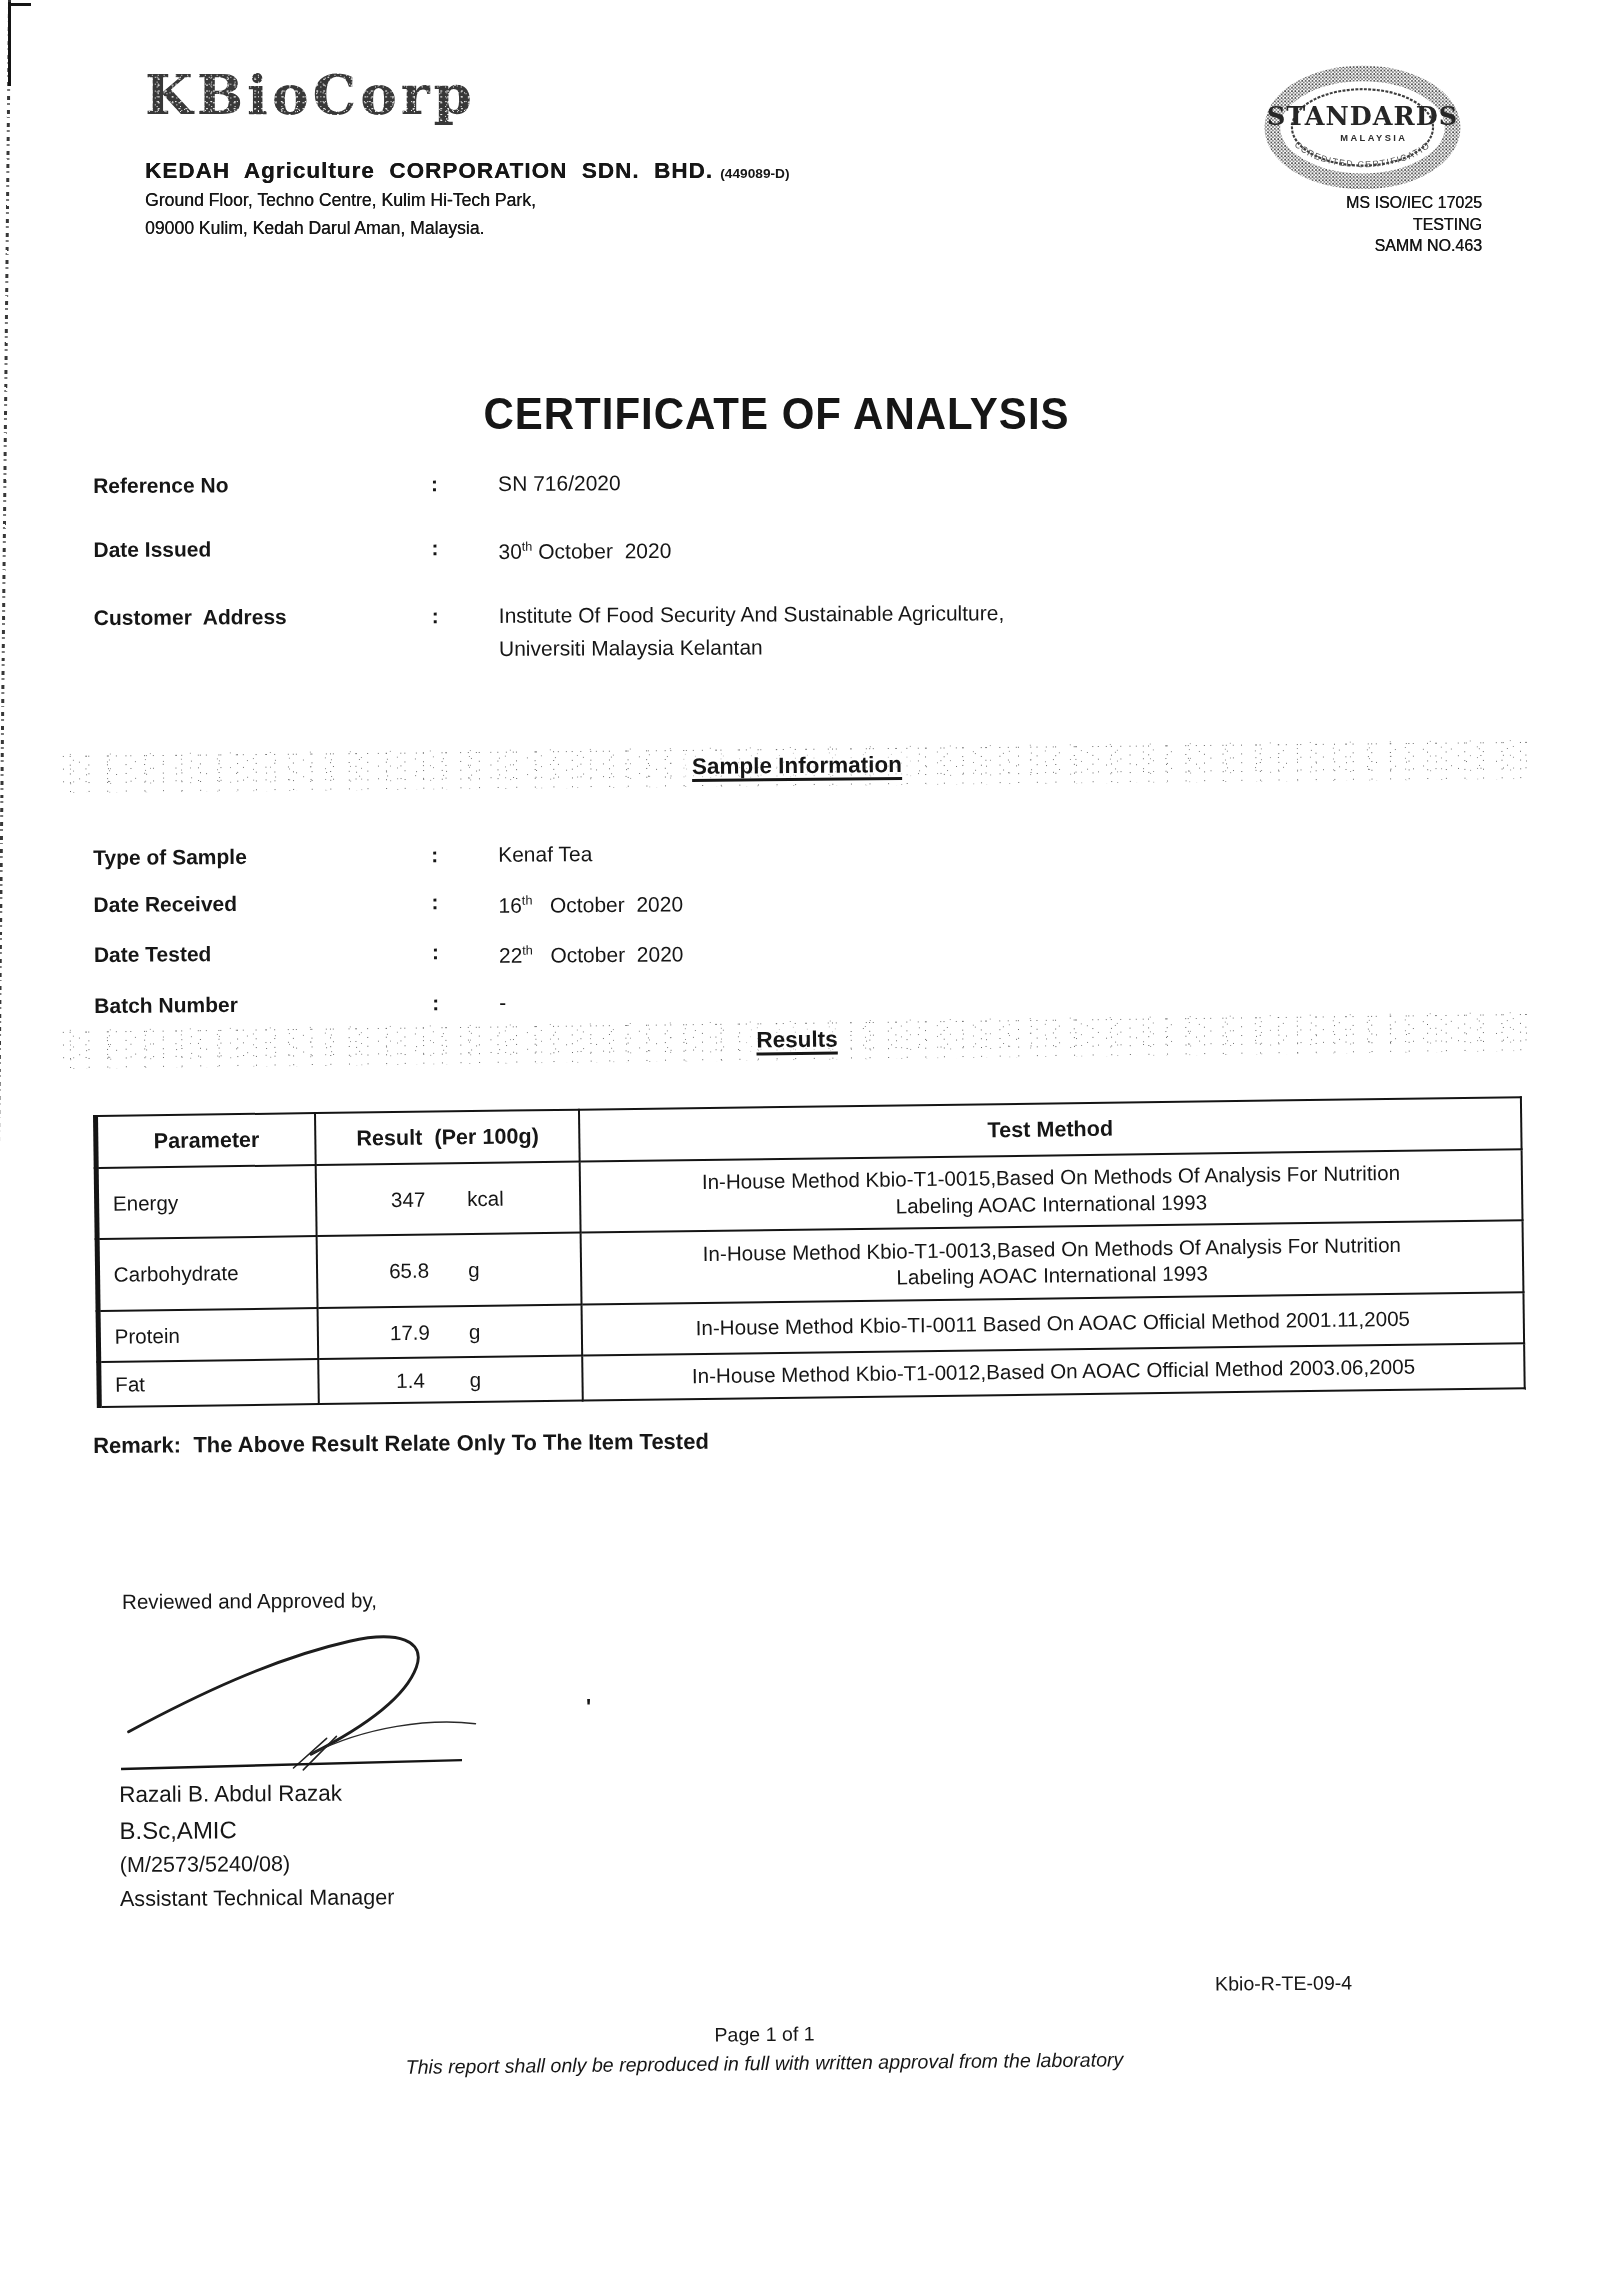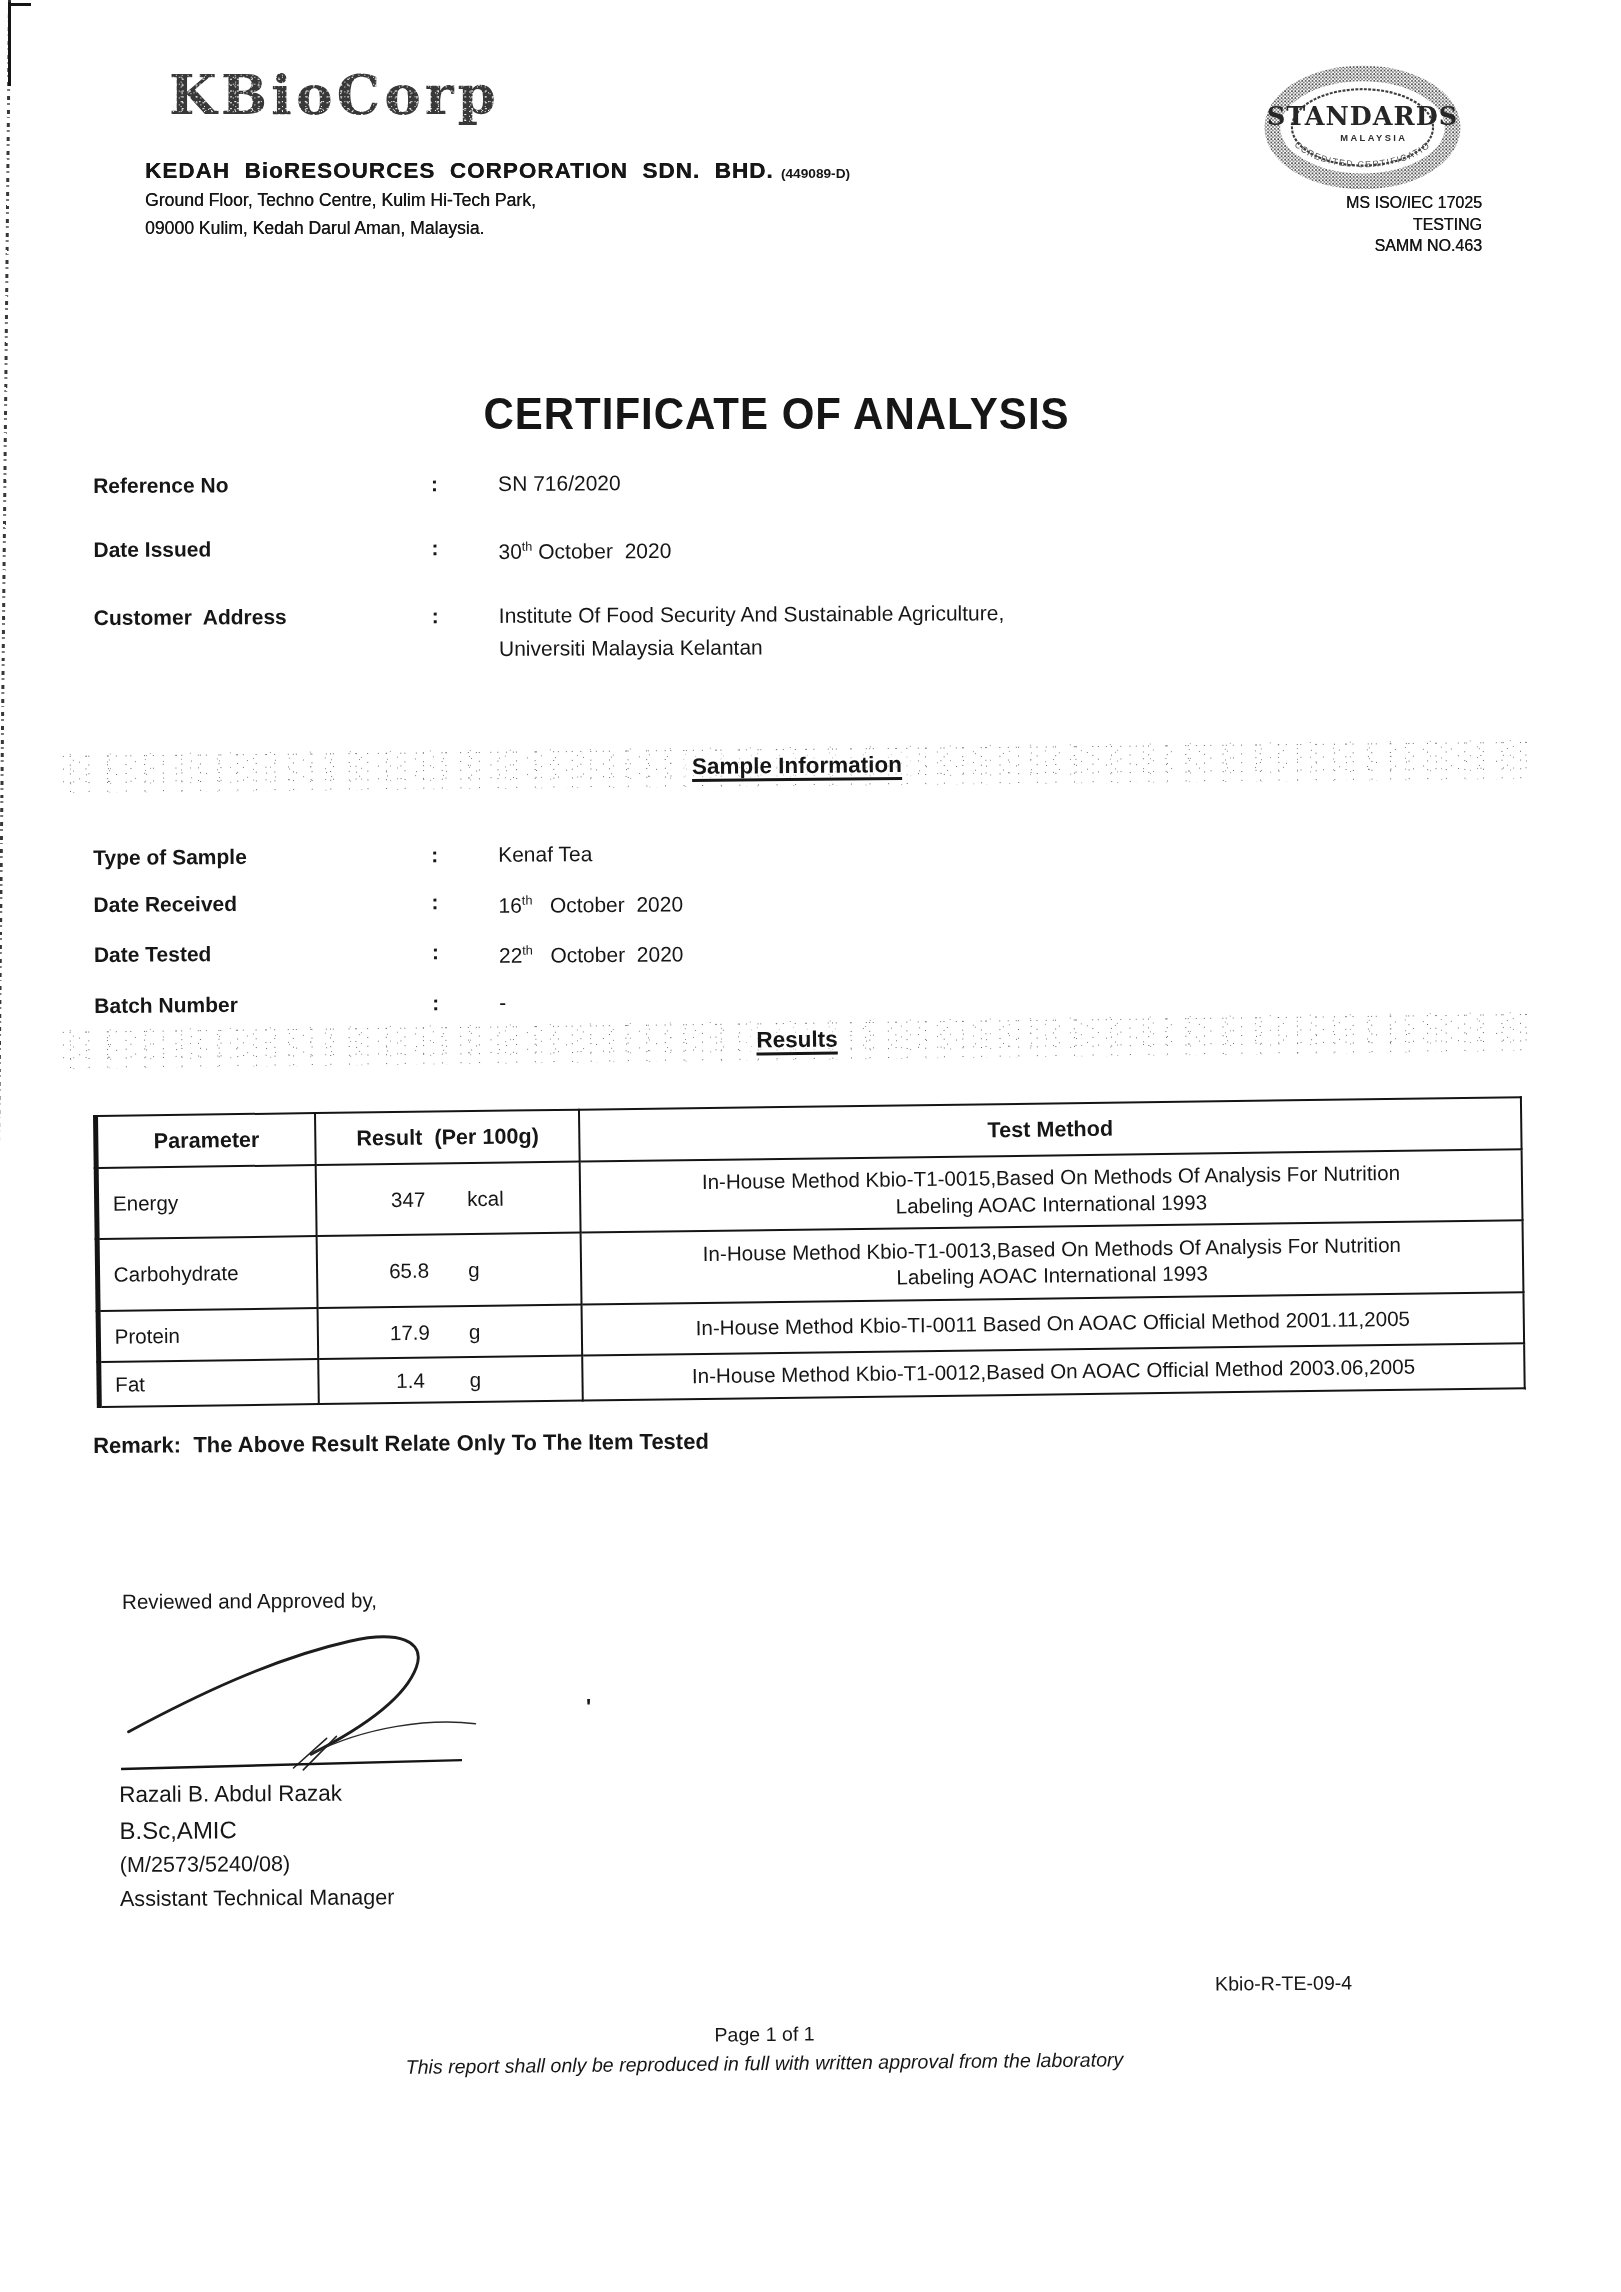--- a/index.html
+++ b/index.html
@@ -17,21 +17,21 @@
       rgba(20,20,20,.85) 0 3.9px, rgba(20,20,20,0) 3.9px 6.9px,
       rgba(60,60,60,.7) 6.9px 8.8px, rgba(60,60,60,0) 8.8px 13.7px);
   }
   .scan-edge-top{position:absolute;left:7.8px;top:2px;width:2.9px;height:84px;background:#151515;}
   .scan-corner{position:absolute;left:7.8px;top:2.9px;width:23.5px;height:2.9px;background:#151515;}
 
   
   .logo{
     position:absolute; left:145px; top:67px;
     font-family:"DejaVu Serif", serif; font-weight:700; font-size:55px;
-    letter-spacing:3.9px; color:#383838; line-height:1;margin-left:24px;
+    letter-spacing:3.9px; color:#383838; line-height:1;
   }
   .logo::after{ 
     content:""; position:absolute; inset:-2px;
     background-image:
       radial-gradient(circle 1.1px at 30% 40%, #fff 60%, transparent 61%),
       radial-gradient(circle 1px   at 70% 65%, #fff 60%, transparent 61%),
       radial-gradient(circle 1.2px at 15% 75%, #fff 60%, transparent 61%),
       radial-gradient(circle 0.9px  at 55% 20%, #fff 60%, transparent 61%),
       radial-gradient(circle 1px   at 85% 45%, #fff 60%, transparent 61%);
     background-size:6.9px 5.9px, 8.8px 7.8px, 10.8px 6.9px, 5.9px 8.8px, 7.8px 4.9px;
@@ -138,21 +138,21 @@
 <div class="page">
 
   <div class="scan-edge"></div>
   <div class="scan-edge-top"></div>
   <div class="scan-corner"></div>
 
   <div class="logo">KBioCorp</div>
 
   <div class="company-block">
     <div>
-      <span class="company-name pre">KEDAH  BioRESOURCES  CORPORATION  SDN.  BHD. </span><span class="company-reg">(449089-D)</span>
+      <span class="company-name pre">KEDAH  Agriculture  CORPORATION  SDN.  BHD. </span><span class="company-reg">(449089-D)</span>
     </div>
     <div class="company-addr">Ground Floor, Techno Centre, Kulim Hi-Tech Park,</div>
     <div class="company-addr">09000 Kulim, Kedah Darul Aman, Malaysia.</div>
   </div>
 
   <svg class="seal-svg" width="239" height="147" viewBox="0 0 244 150">
     <defs>
       <pattern id="pdots" width="3.5" height="3.5" patternUnits="userSpaceOnUse">
         <circle cx="1" cy="1" r="0.95" fill="#3d3d3d"></circle>
         <circle cx="2.6" cy="2.6" r="0.8" fill="#575757"></circle>

